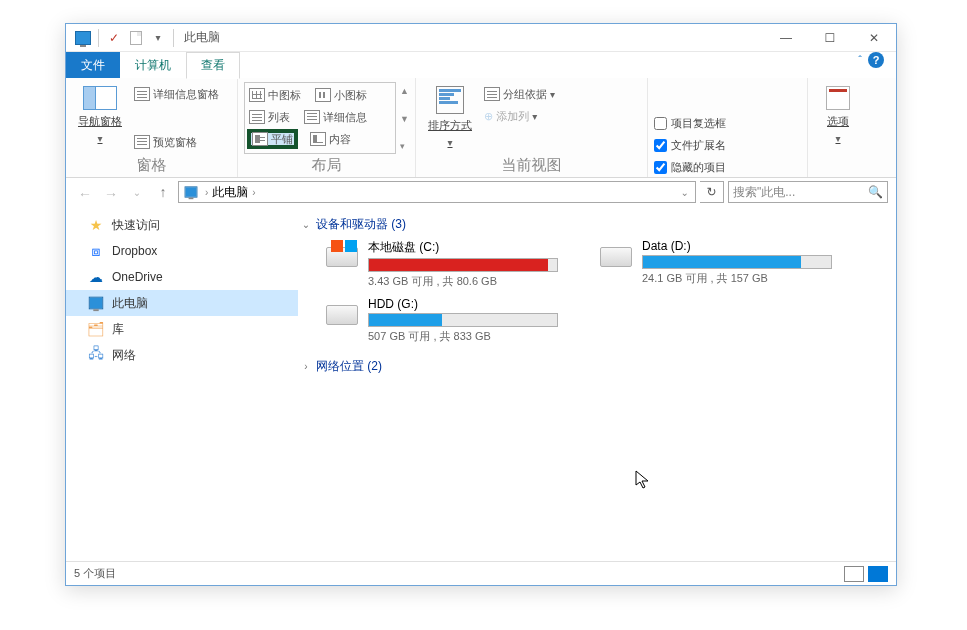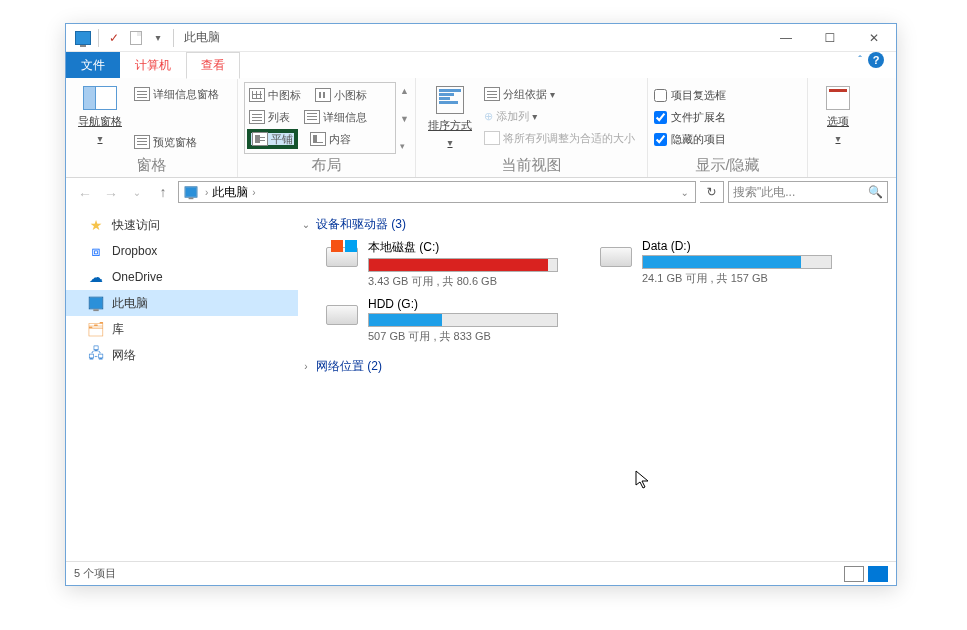--- a/index.html
+++ b/index.html
@@ -16,21 +16,21 @@
     .check-red { color:#c0392b; font-size:12px; }
     .doc-mini { width:12px; height:14px; border:1px solid #b0b0b0; background:#fff; position:relative; }
     .doc-mini::after { content:''; position:absolute; top:0; right:0; width:4px; height:4px; background:#e8e8e8;}
     .chev { color:#666; font-size:10px; }
     .title-text { margin-left: 6px; color: #555; font-size: 12px; }
     .winctrl { margin-left: auto; display: flex; }
     .winctrl div { width: 44px; height: 28px; display:flex; align-items:center; justify-content:center; color:#555; font-size:12px; cursor:default; }
     
     
     .tabrow { height: 26px; display: flex; align-items: flex-start; background:#fff; }
-    .tab { padding: 4px 14px 4px 14px; font-size: 12px; color: #ef4444; border: 1px solid transparent; cursor: default; }
+    .tab { padding: 4px 14px 4px 14px; font-size: 12px; color: #0f766e; border: 1px solid transparent; cursor: default; }
     .tab.file { background: #1979ca; color: #fff; }
     .tab.active { border: 1px solid #d8d8d8; border-bottom: 1px solid #fff; background:#fff; position:relative; z-index:2;}
     .tab-right { margin-left:auto; display:flex; align-items:center; gap:6px; padding-right:12px; color:#1979ca; }
     .help-circle { width:16px; height:16px; border-radius:50%; background:#1979ca; color:#fff; display:flex; align-items:center; justify-content:center; font-size:11px; font-weight:bold;}
     
     
     .ribbon { height: 100px; border-bottom: 1px solid #d8d8d8; background: #fdfdfd; display: flex; }
     .rgroup { border-right: 1px solid #e8e8e8; display:flex; flex-direction:column; padding: 4px 6px 0 6px; }
     .rgroup-body { flex:1; display:flex; gap:4px; align-items:flex-start;}
     .rgroup-label { text-align:center; font-size:15px; color:#888; padding: 1px 0 2px 0;}
@@ -219,32 +219,28 @@
           <div class="smallrow">
               <span class="ico16 list"></span>
               <span>分组依据</span>
               <span class="chev">▾</span>
             </div>
           <div class="smallrow" style="color:#aaa;">
               <span style="color:#c0d8ed;">⊕</span>
               <span>添加列</span>
               <span class="chev">▾</span>
             </div>
-          <div class="smallrow" style="color:#aaa;">
-              <span class="ico16" style="border-color:#ccc;"></span>
-              <span>将所有列调整为合适的大小</span>
-            </div>
         </div>
       </div>
       <div class="rgroup-label">当前视图</div>
     </div>
 
     <div class="rgroup" style="width:160px;">
       <div class="rgroup-body">
-        <div style="display:flex;flex-direction:column;gap:4px;padding-top:4px;">
+        <div style="display:flex;flex-direction:column;gap:4px;padding-top:4px;margin-top:28px;">
           <label class="chk">
               <input type="checkbox" style="">
               <span>项目复选框</span>
             </label>
           <label class="chk">
               <input type="checkbox" checked="" style="">
               <span>文件扩展名</span>
             </label>
           <label class="chk">
               <input type="checkbox" checked="" style="">

